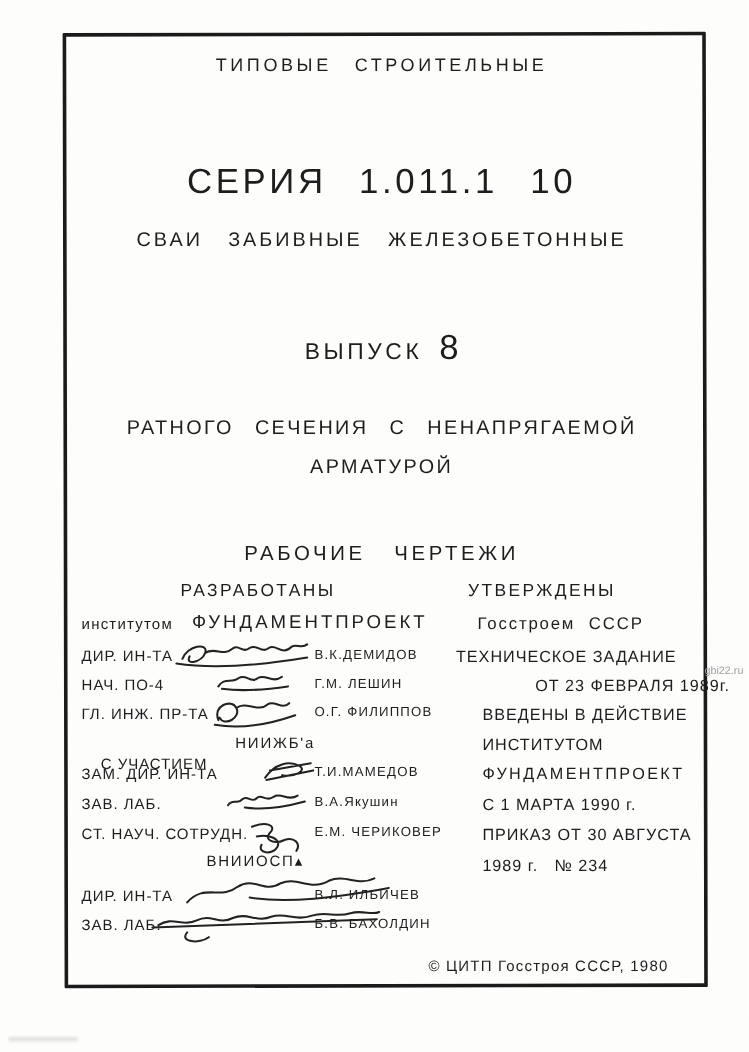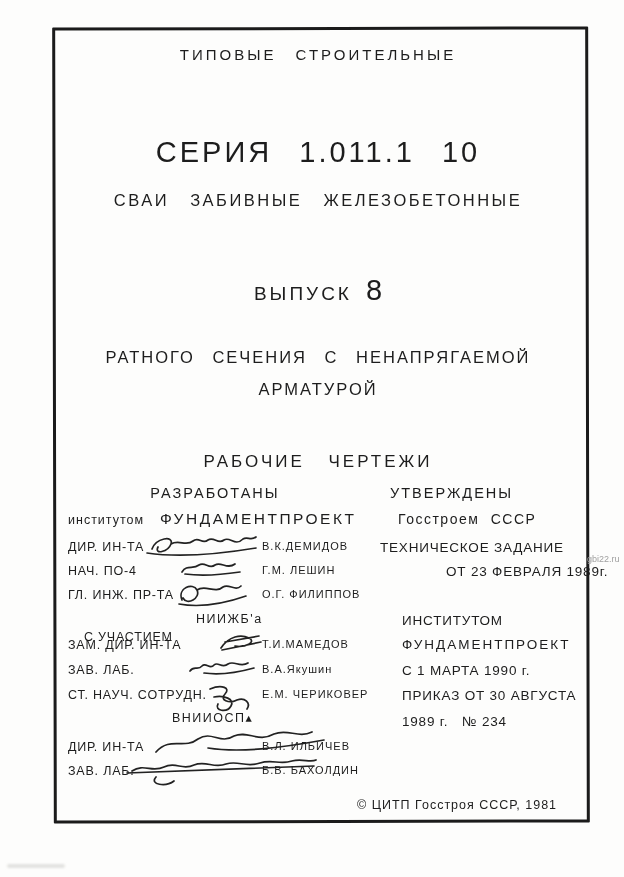--- a/index.html
+++ b/index.html
@@ -133,23 +133,24 @@
       </svg>
   </div>
   <div class="sig" style="left:122px;top:754px;">
     <svg width="198" height="34" viewBox="0 0 198 34">
         <path d="M10,17 C22,9 30,19 42,13 C54,7 60,17 72,11 C84,6 92,15 104,10 C116,6 124,14 138,9 C150,5 158,11 170,7 C180,4 188,9 194,6 M5,19 L192,12 M34,23 C27,31 44,33 52,27"></path>
       </svg>
   </div>
 
   <div class="t f-right" style="left:380px;top:541px;">ТЕХНИЧЕСКОЕ ЗАДАНИЕ</div>
   <div class="t f-right" style="left:402px;top:565px;margin-left:44px;">ОТ 23 ФЕВРАЛЯ 1989г.</div>
+  <div class="t f-right" style="left:402px;top:589px;">ВВЕДЕНЫ В ДЕЙСТВИЕ</div>
   <div class="t f-right" style="left:402px;top:614px;">ИНСТИТУТОМ</div>
   <div class="t f-right" style="left:402px;top:638px;letter-spacing:2px;">ФУНДАМЕНТПРОЕКТ</div>
   <div class="t f-right" style="left:402px;top:664px;">С 1 МАРТА 1990 г.</div>
   <div class="t f-right" style="left:402px;top:689px;">ПРИКАЗ ОТ 30 АВГУСТА</div>
   <div class="t f-right" style="left:402px;top:715px;text-align:right;">1989 г.   № 234</div>
 
-  <div class="t f-copy" style="left:357px;top:799px;">© ЦИТП Госстроя СССР, 1981</div>
+  <div class="t f-copy" style="left:357px;top:799px;">© ЦИТП Госстроя СССР, 1980</div>
 
   <div class="watermark">gbi22.ru</div>
   <div class="smudge"></div>
 </div>
 
 </body></html>

